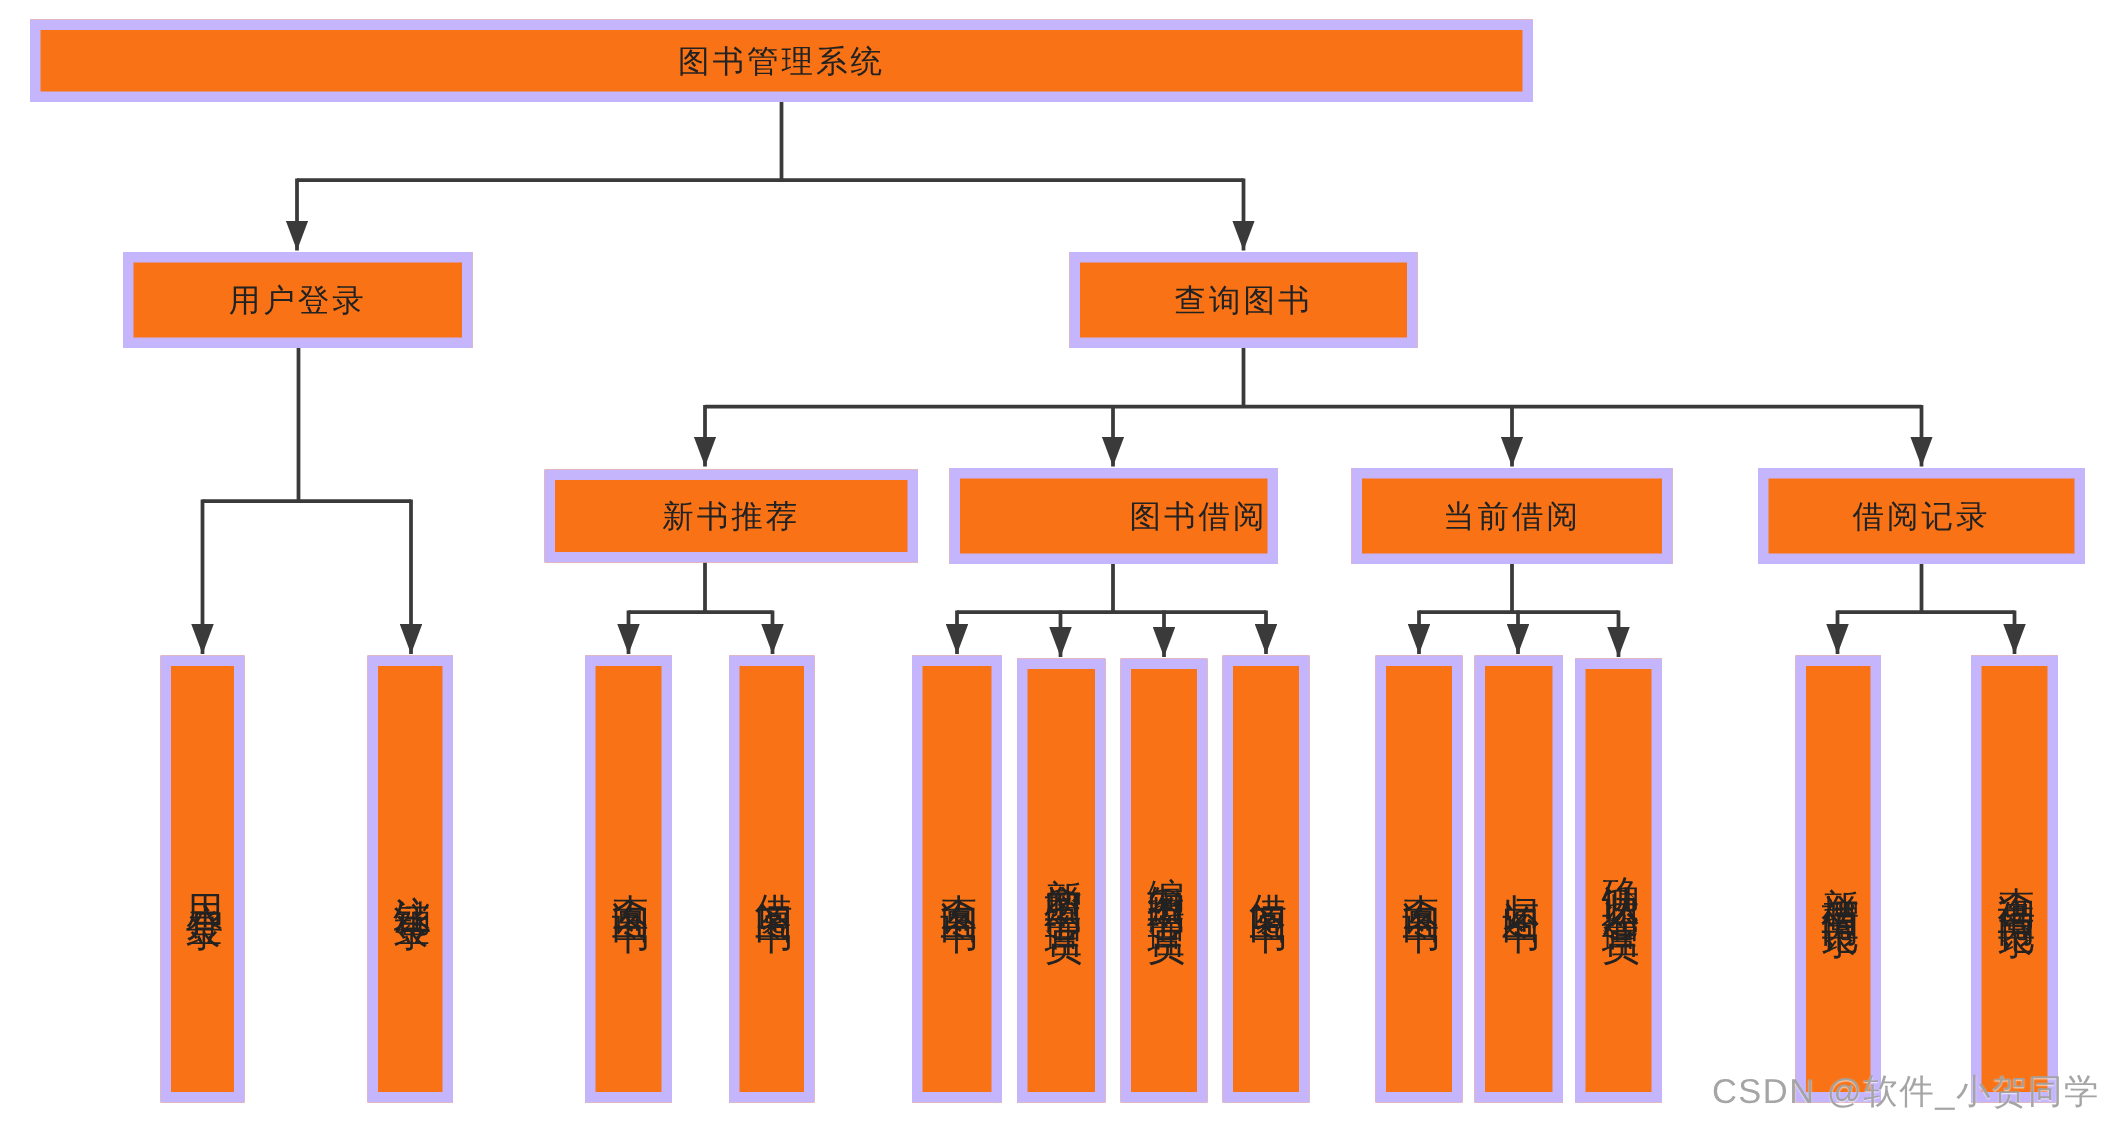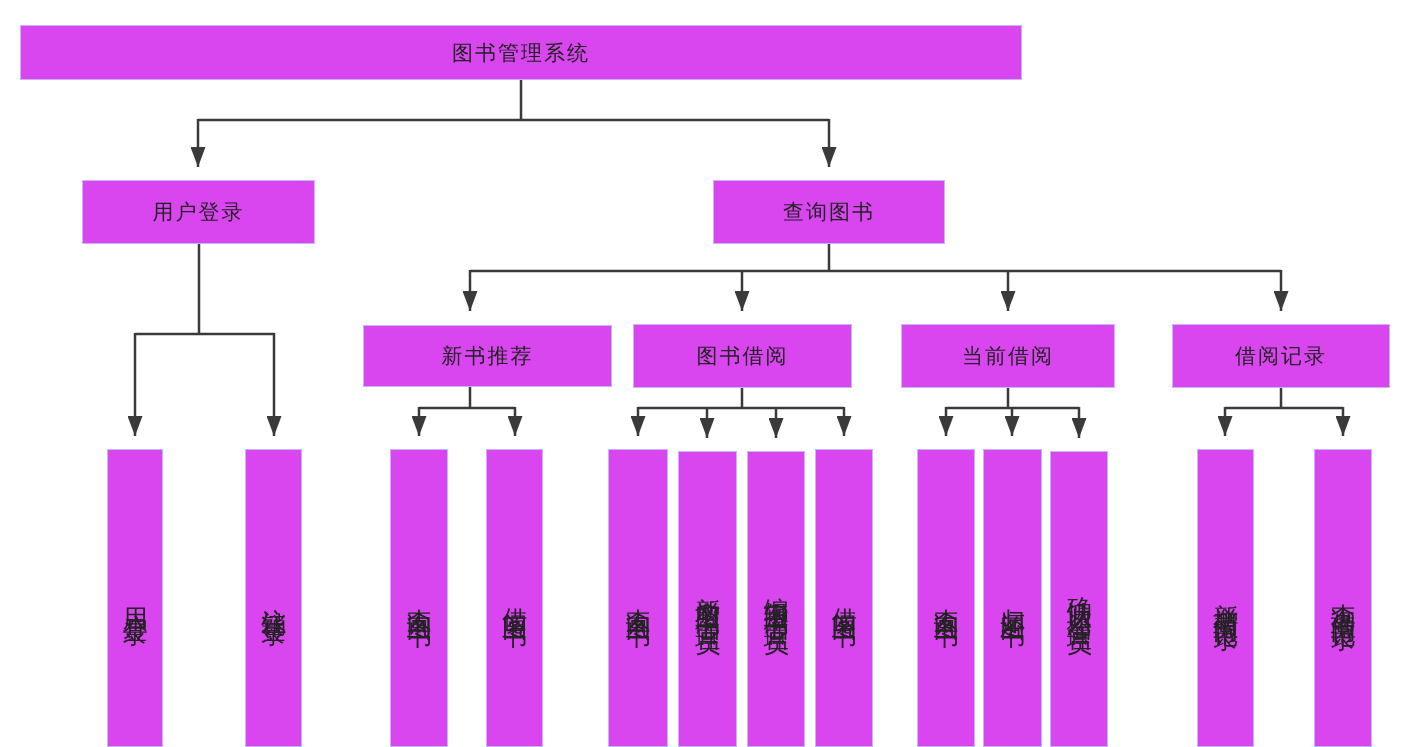--- a/index.html
+++ b/index.html
@@ -8,25 +8,24 @@
     font-family: "Liberation Sans", "DejaVu Sans", sans-serif;
     width: 1405px; height: 747px; overflow: hidden;
   }
   .canvas {
     position: relative; width: 1405px; height: 747px; background: #ffffff;
   }
   .connectors { position: absolute; left: 0; top: 0; width: 1405px; height: 747px; }
   .cline { stroke: #3a3a3a; stroke-width: 2.5; fill: none; }
 
   .node {
-    position: absolute; background: #d946ef;
-    border: 1px solid #c4b5fd; color: #222222;
+    position: absolute; background: #f97316;
+    border: 7px solid #c4b5fd; color: #222222;
     display: flex; align-items: center; justify-content: center;
     z-index: 2;
-    margin-top: 12px;
   }
   .node.h .lbl {
     font-size: 21px; letter-spacing: 2px; white-space: nowrap; color: #222222;
   }
   .node.v .lbl {
     writing-mode: vertical-rl; text-orientation: mixed;
     font-size: 25px; letter-spacing: 5px; line-height: 1.1; color: #222222;
   }
   .watermark {
     position: absolute; right: 5px; bottom: 4px; z-index: 5;
@@ -103,21 +102,21 @@
   <div class="node h" style="left:82px; top:168px; width:233px; height:64px;">
     <span class="lbl">用户登录</span>
   </div>
   <div class="node h" style="left:713px; top:168px; width:232px; height:64px;">
     <span class="lbl">查询图书</span>
   </div>
 
   <div class="node h" style="left:363px; top:313px; width:249px; height:62px;">
     <span class="lbl">新书推荐</span>
   </div>
-  <div class="node h" style="left:633px; top:312px; width:219px; height:64px;">
+  <div class="node h" style="left:633px; top:312px; width:219px; height:64px;justify-content:flex-end;">
     <span class="lbl">图书借阅</span>
   </div>
   <div class="node h" style="left:1172px; top:312px; width:218px; height:64px;">
     <span class="lbl">借阅记录</span>
   </div>
   <div class="node h" style="left:901px; top:312px; width:214px; height:64px;">
     <span class="lbl">当前借阅</span>
   </div>
 
   <div class="node v" style="left:107px; top:437px; width:56px; height:298px;">
@@ -157,14 +156,15 @@
     <span class="lbl">确认归还（管理员）</span>
   </div>
 
   <div class="node v" style="left:1197px; top:437px; width:57px; height:298px;">
     <span class="lbl">新增借阅记录</span>
   </div>
   <div class="node v" style="left:1314px; top:437px; width:58px; height:298px;">
     <span class="lbl">查询借阅记录</span>
   </div>
 
+  <div class="watermark">CSDN @软件_小贺同学</div>
 
 </div>
 
 </body></html>

